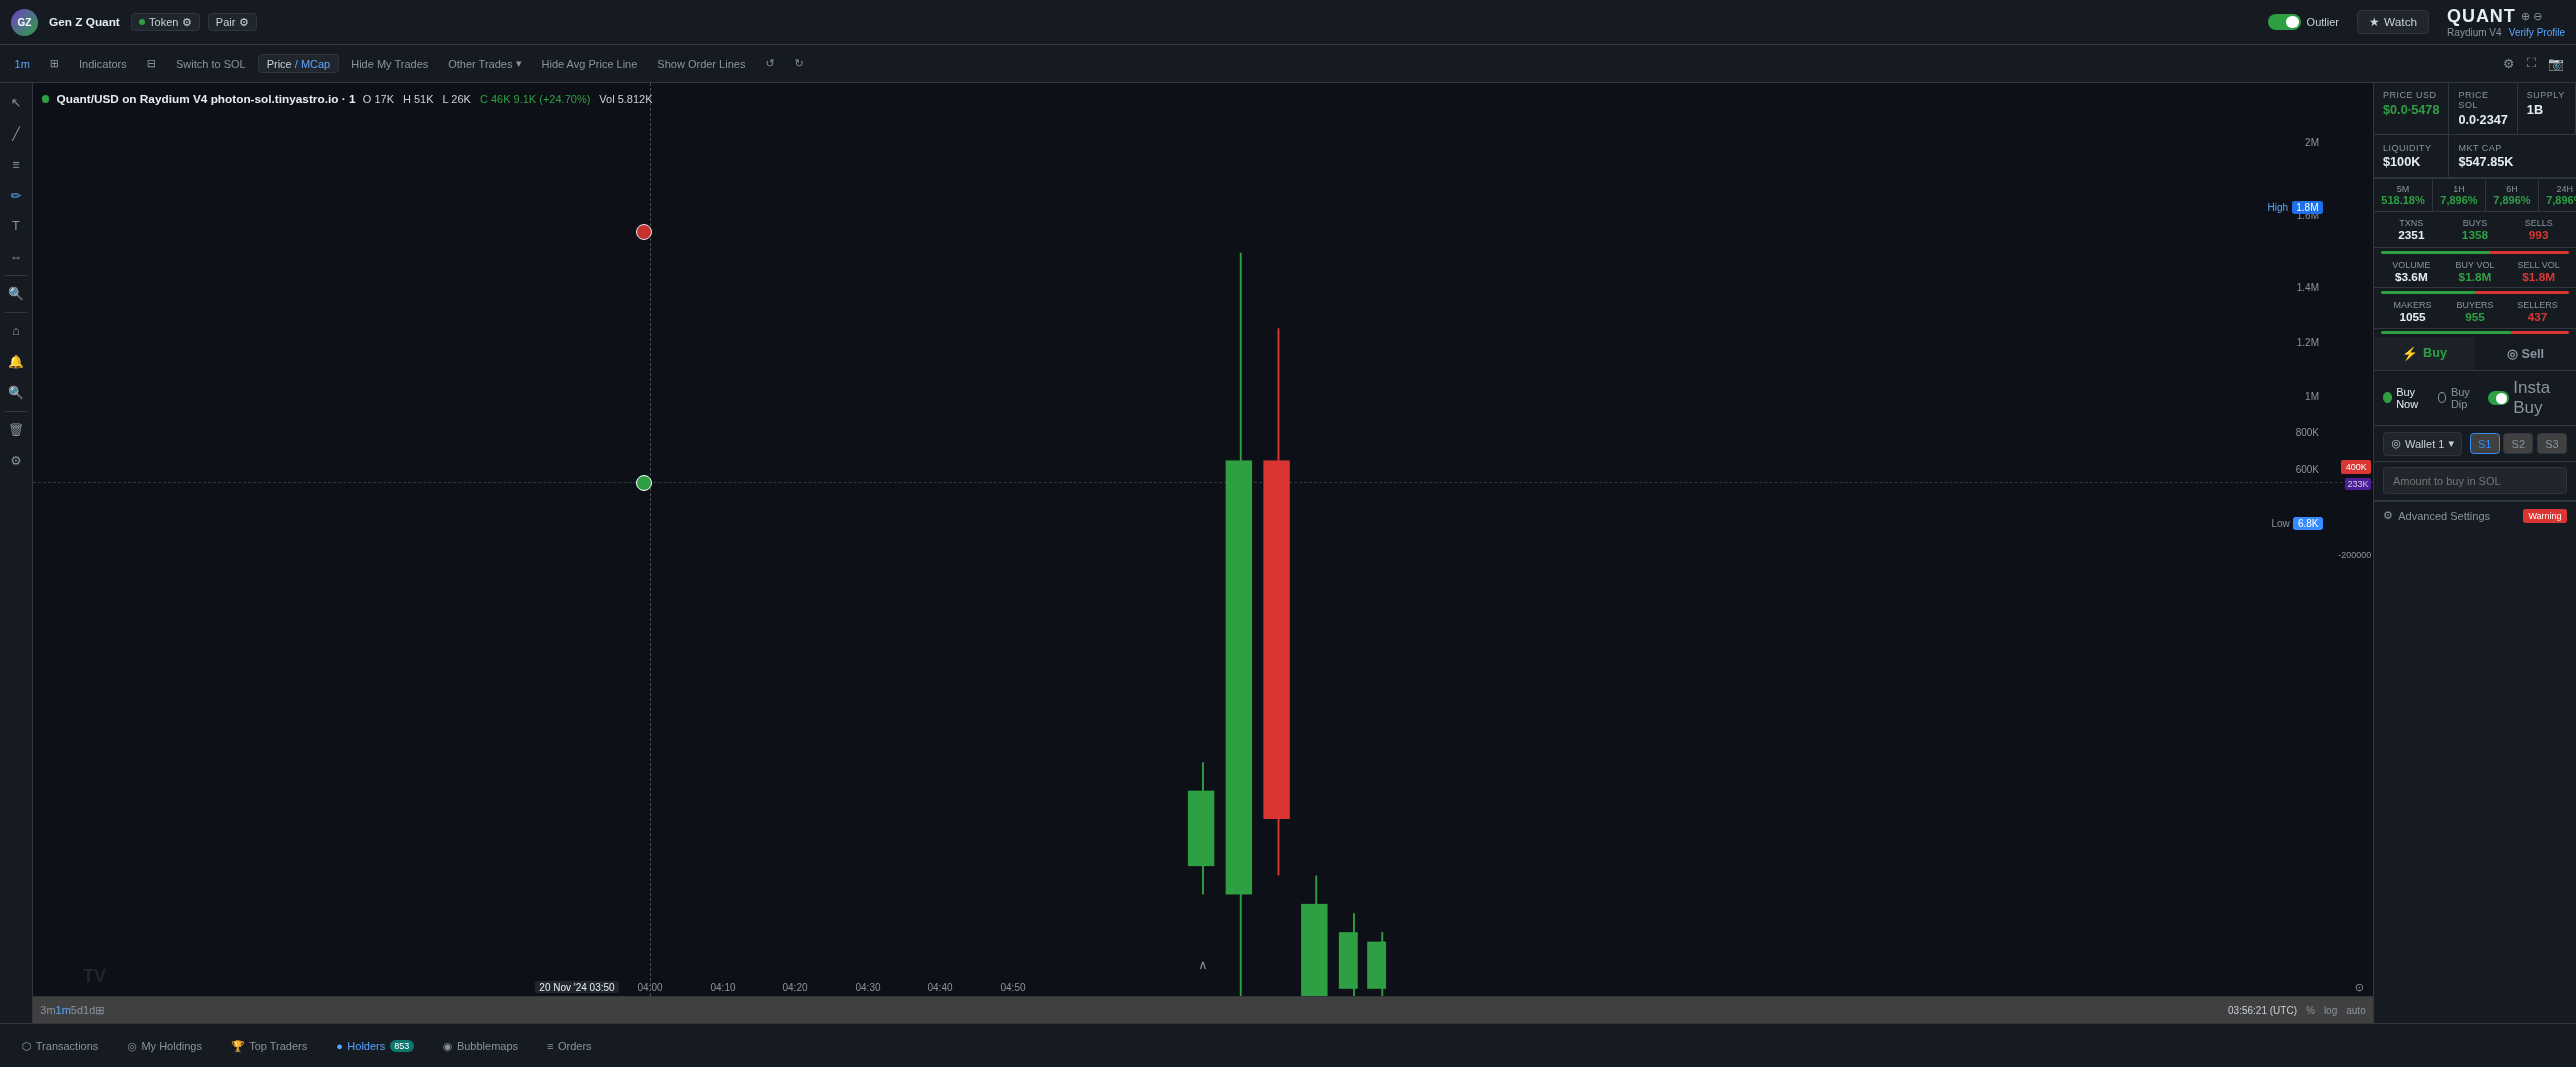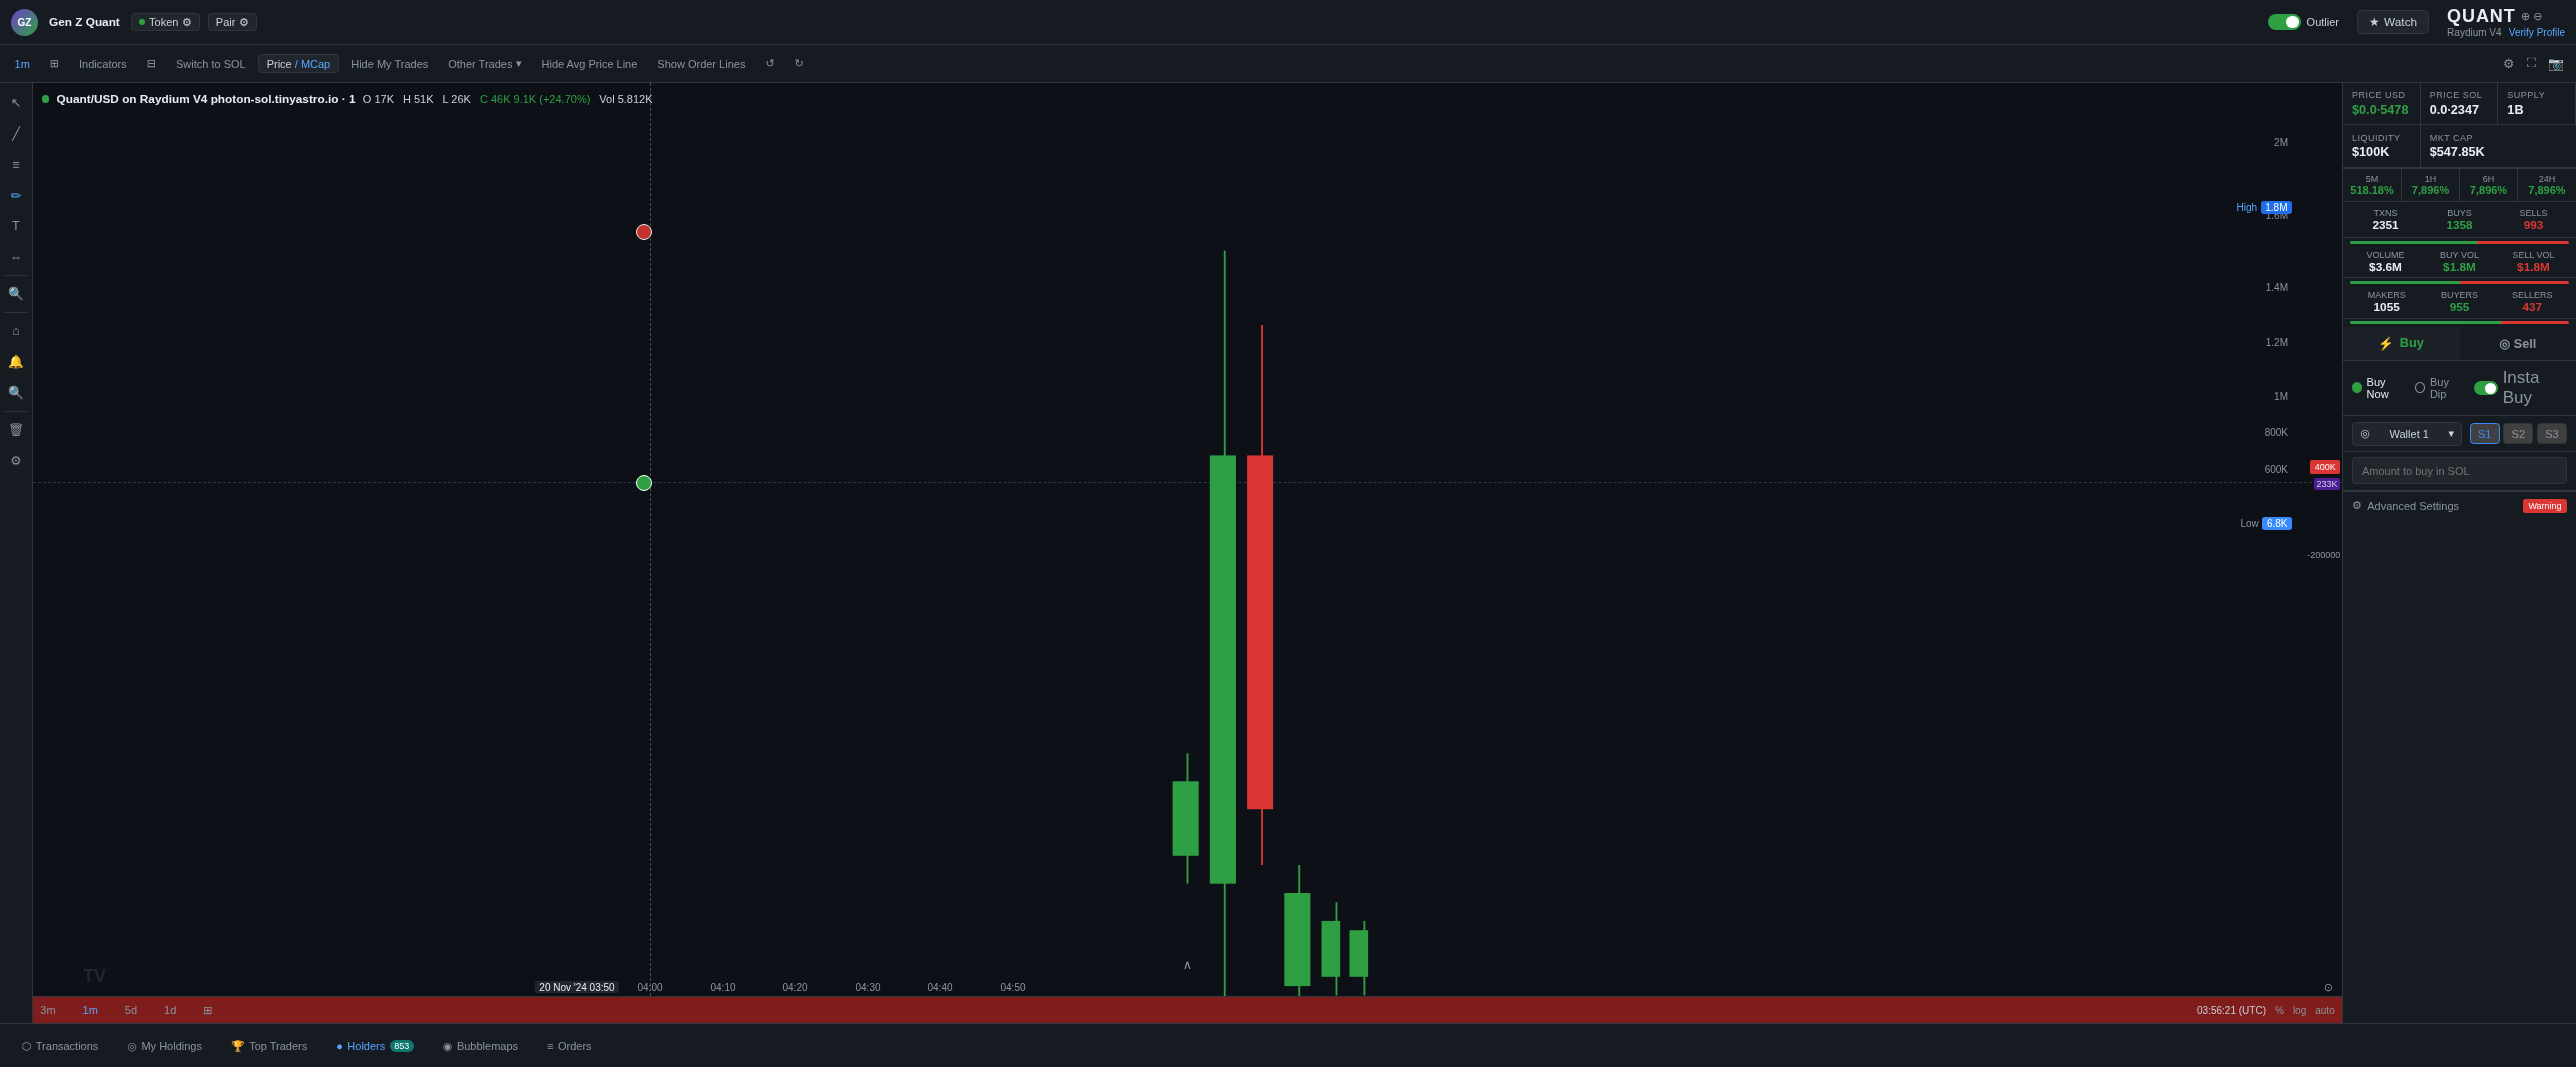--- a/index.html
+++ b/index.html
@@ -281,26 +281,26 @@
       border-radius: 2.7px;
     }
 
     
     .chart-bottom-bar {
       position: absolute;
       bottom: 0;
       left: 0;
       right: 0;
       height: 27px;
-      background: #7f1d1d;
+      background: #404040;
       border-top: 0.9px solid #30363d;
       display: flex;
       align-items: center;
       padding: 0 7.3px;
-      gap: 27px;
+      gap: 0;
     }
     .time-period-btn {
       font-size: 11px;
       color: #8b949e;
       cursor: pointer;
     }
     .time-period-btn.active { color: #58a6ff; }
     .chart-bottom-right {
       margin-left: auto;
       display: flex;
@@ -339,21 +339,21 @@
 
     
     .candles-svg {
       position: absolute;
       top: 0; left: 0; right: 0; bottom: 27px;
       width: 100%;
     }
 
     
     .right-panel {
-      width: 234px;
+      width: 203px;
       background: #161b22;
       border-left: 0.9px solid #30363d;
       display: flex;
       flex-direction: column;
       overflow-y: auto;
       flex-shrink: 0;
     }
     .stats-grid {
       display: grid;
       grid-template-columns: 1fr 1fr 1fr;

